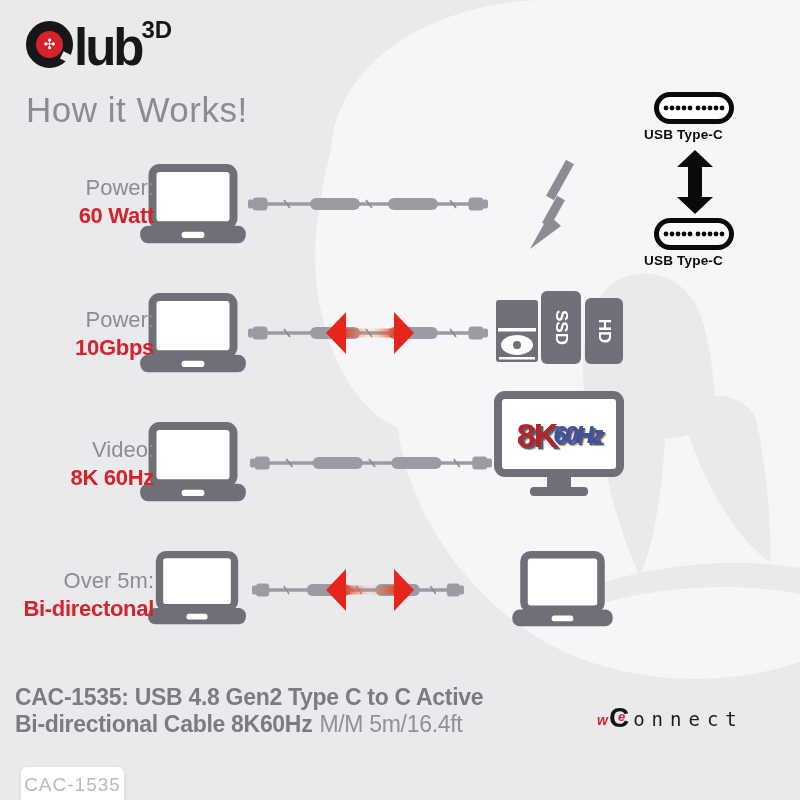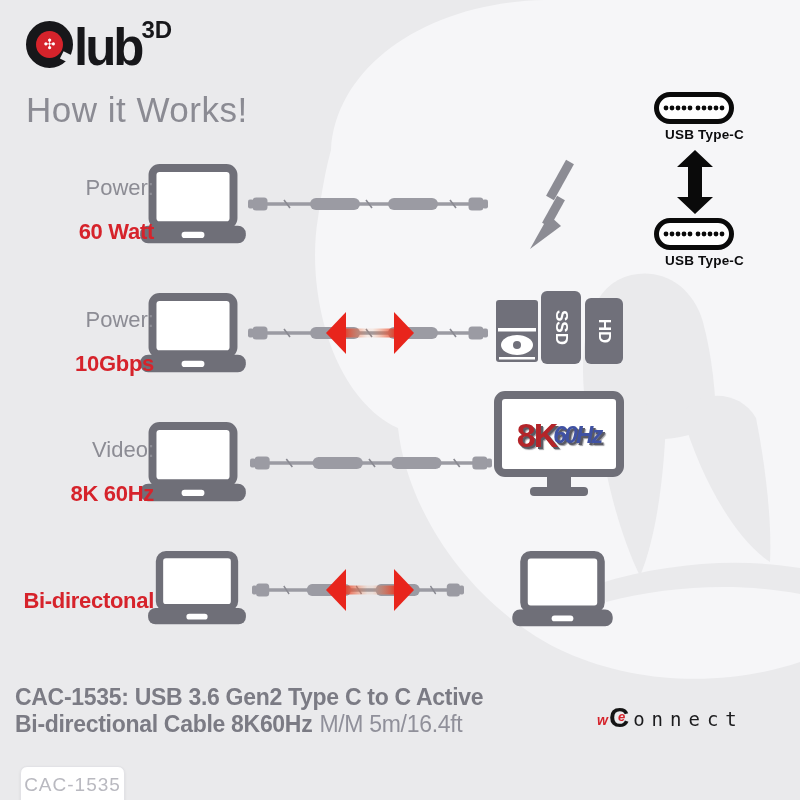--- a/index.html
+++ b/index.html
@@ -38,25 +38,25 @@
 
   
   .title{
     position:absolute;left:26px;top:90px;z-index:5;
     font-size:35px;color:#8b8b93;letter-spacing:0.5px;font-weight:400;
   }
 
   
   .rowlabel{position:absolute;left:12px;width:142px;text-align:right;z-index:5;}
   .rowlabel .l1{font-size:22px;color:#8c8c94;line-height:24px;}
-  .rowlabel .l2{font-size:22px;color:#d6232b;font-weight:bold;line-height:24px;margin-top:20px;letter-spacing:-0.3px;}
+  .rowlabel .l2{font-size:22px;color:#d6232b;font-weight:bold;line-height:24px;margin-top:4px;letter-spacing:-0.3px;}
 
   
   .usblabel{
-    position:absolute;left:644px;width:100px;text-align:right;z-index:5;
+    position:absolute;left:644px;width:100px;text-align:left;z-index:5;
     font-size:13.5px;font-weight:bold;color:#0c0c0e;letter-spacing:0.2px;
   }
 
   
   .montext{
     position:absolute;left:502px;top:404px;width:114px;height:62px;z-index:6;
     display:flex;align-items:center;justify-content:center;
   }
   .montext .res{
     font-size:34px;font-weight:bold;color:#b42429;letter-spacing:-2px;
@@ -235,37 +235,38 @@
   <rect x="4" y="4" width="122" height="78" rx="7" fill="#ffffff" stroke="#6f6f78" stroke-width="8"></rect>
   <rect x="53" y="82" width="24" height="15" fill="#6f6f78"></rect>
   <rect x="36" y="96" width="58" height="9" rx="4" fill="#6f6f78"></rect>
 </svg>
 <div class="montext">
   <span class="res">8K</span>
   <span class="rate">60Hz</span>
 </div>
 
 <div class="rowlabel" style="top:569px">
+  <div class="l1">Over 5m:</div>
   <div class="l2">Bi-directonal</div>
 </div>
 <svg class="abs icon" style="left:148px;top:551px" width="98" height="75">
     <use href="#laptop"></use>
   </svg>
 <svg class="abs icon" style="left:252px;top:576px" width="212" height="28">
     <use href="#cable"></use>
   </svg>
 <svg class="abs icon" style="left:326px;top:569px" width="88" height="42">
     <use href="#biarrow"></use>
   </svg>
 <svg class="abs icon" style="left:512px;top:551px" width="101" height="77">
     <use href="#laptop"></use>
   </svg>
 
 <div class="footer">
-  <div class="f1">CAC-1535: USB 3.6 Gen2 Type C to C Active</div>
+  <div class="f1">CAC-1535: USB 4.8 Gen2 Type C to C Active</div>
   <div class="f2"><b>Bi-directional Cable 8K60Hz</b><span class="reg">M/M 5m/16.4ft</span></div>
 </div>
 
 <div class="wec">
   <span class="w">w</span><span class="C"><span>C</span><span class="e">e</span></span><span class="rest">onnect</span>
 </div>
 
 <div class="skutab">CAC-1535</div>
 
 </body></html>

